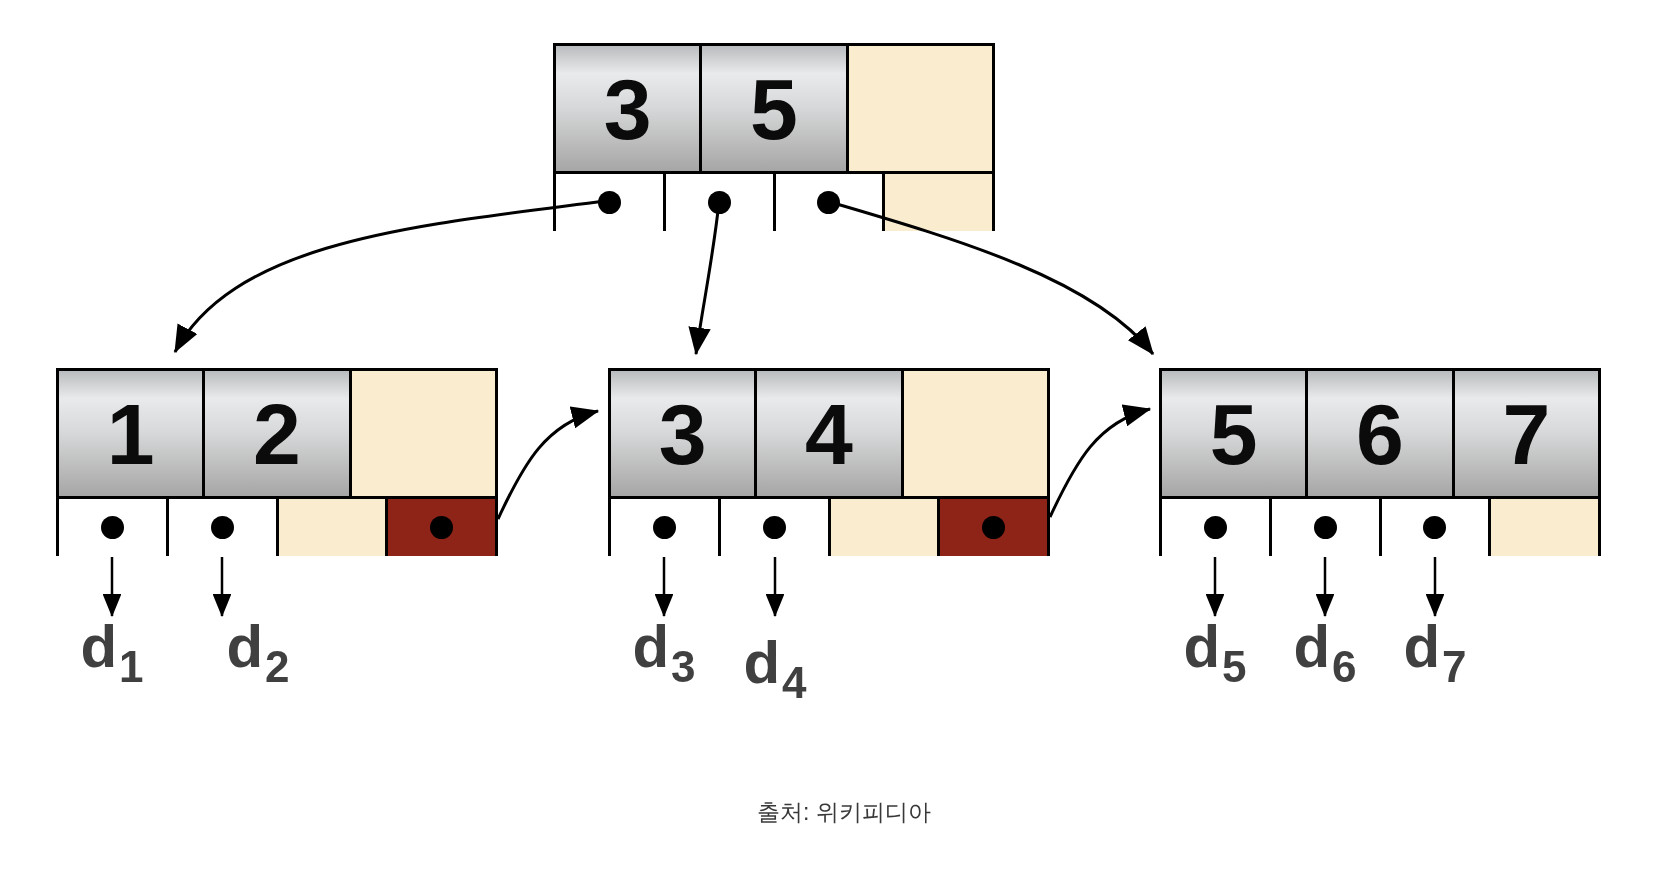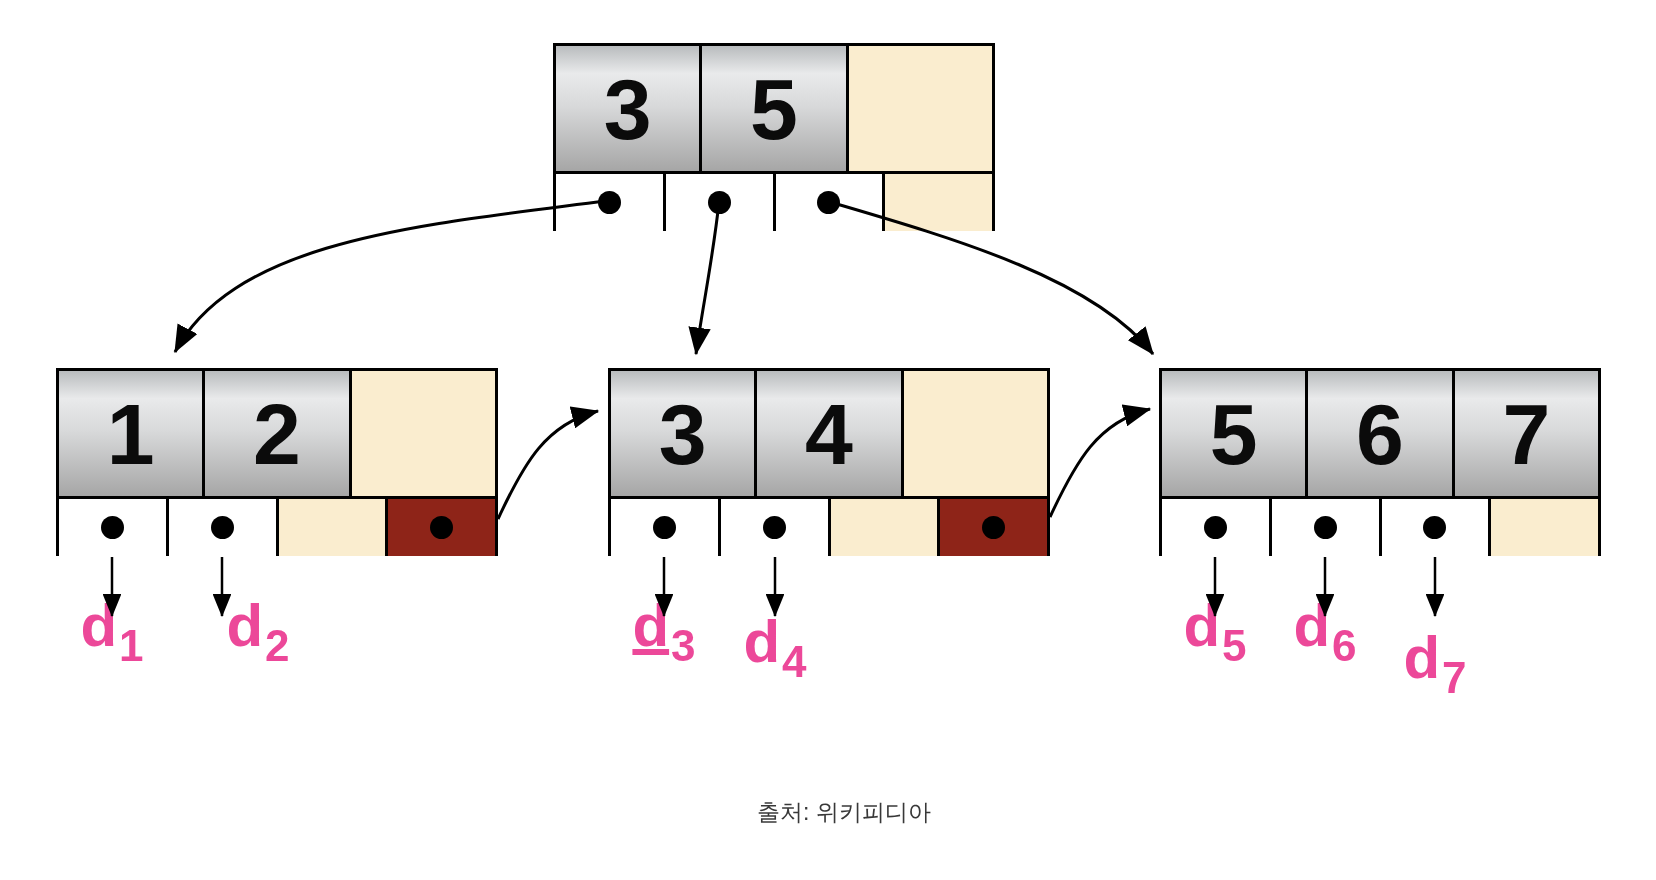--- a/index.html
+++ b/index.html
@@ -27,22 +27,22 @@
     border-left:3px solid #000;box-sizing:border-box;background:#ffffff;
   }
   .pcell:first-child{border-left:none;}
   .pcell.empty{background:#faedcf;}
   .pcell.next{background:#8e2418;}
   .bullet{width:23px;height:23px;border-radius:50%;background:#000;display:block;}
   
   #arrows{position:absolute;left:0;top:0;z-index:5;pointer-events:none;}
   
   .dlabel{
-    position:absolute;top:596px;transform:translateX(-50%);
-    font-size:60px;font-weight:bold;color:#ec4899;line-height:1;white-space:nowrap;z-index:2;
+    position:absolute;top:617px;transform:translateX(-50%);
+    font-size:60px;font-weight:bold;color:#404040;line-height:1;white-space:nowrap;z-index:2;
   }
   .dlabel .sub{font-size:44px;position:relative;top:15px;margin-left:2px;}
   
   .caption{
     position:absolute;left:16px;top:797px;width:100%;text-align:center;
     font-size:23px;color:#383838;z-index:2;
   }
 </style>
 </head>
 <body>
@@ -171,21 +171,21 @@
     <path d="M 222 557 L 222 616" fill="none" stroke="#000" stroke-width="2.5" marker-end="url(#ah)"></path>
     <path d="M 664 557 L 664 616" fill="none" stroke="#000" stroke-width="2.5" marker-end="url(#ah)"></path>
     <path d="M 775 557 L 775 616" fill="none" stroke="#000" stroke-width="2.5" marker-end="url(#ah)"></path>
     <path d="M 1215 557 L 1215 616" fill="none" stroke="#000" stroke-width="2.5" marker-end="url(#ah)"></path>
     <path d="M 1325 557 L 1325 616" fill="none" stroke="#000" stroke-width="2.5" marker-end="url(#ah)"></path>
     <path d="M 1435 557 L 1435 616" fill="none" stroke="#000" stroke-width="2.5" marker-end="url(#ah)"></path>
   </svg>
 
   <div class="dlabel" style="left:112px;"><span>d</span><span class="sub">1</span></div>
   <div class="dlabel" style="left:222px;margin-left:36px;"><span>d</span><span class="sub">2</span></div>
-  <div class="dlabel" style="left:664px;text-decoration:underline;"><span>d</span><span class="sub">3</span></div>
+  <div class="dlabel" style="left:664px;"><span>d</span><span class="sub">3</span></div>
   <div class="dlabel" style="left:775px;margin-top:16px;"><span>d</span><span class="sub">4</span></div>
   <div class="dlabel" style="left:1215px;"><span>d</span><span class="sub">5</span></div>
   <div class="dlabel" style="left:1325px;"><span>d</span><span class="sub">6</span></div>
-  <div class="dlabel" style="left:1435px;margin-top:32px;"><span>d</span><span class="sub">7</span></div>
+  <div class="dlabel" style="left:1435px;"><span>d</span><span class="sub">7</span></div>
 
   <div class="caption">출처: 위키피디아</div>
 
 </div>
 
 </body></html>

